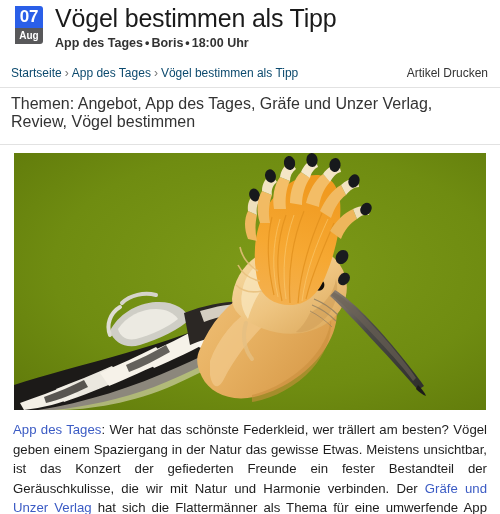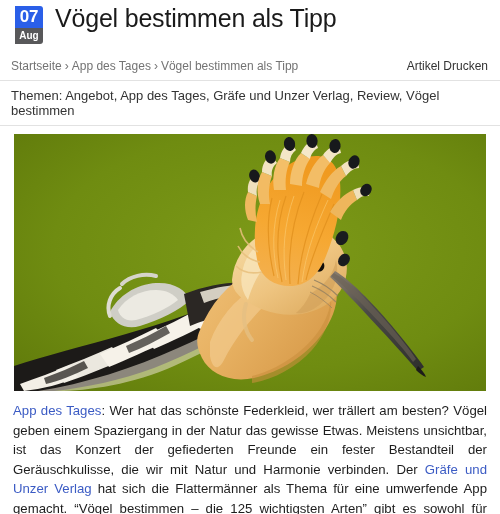--- a/index.html
+++ b/index.html
@@ -74,28 +74,28 @@
   .crumb-row {
     display: flex;
     justify-content: space-between;
     align-items: baseline;
     padding: 9px 12px 7px 11px;
     font-size: 12px;
     color: #333333;
   }
   .crumb-left { white-space: nowrap; }
   .crumb-left .arrow { color: #777777; padding: 0 3px; }
-  .crumb-left .crumb { color: #737373; }
+  .crumb-left .crumb { color: #0c4a6e; }
   .print-link { color: #333333; white-space: nowrap; font-size: 12px; margin-top: 6px; }
 
   
   .topics-row {
     border-top: 1px solid #e2e2e2;
-    padding: 7px 12px 7px 11px;
-    font-size: 13px;
+    padding: 7px 12px 13px 11px;
+    font-size: 16px;
     color: #333333;
     border-bottom: 1px solid #e2e2e2;
   }
 
   
   .photo-wrap { padding: 8px 14px 0 14px; }
   .photo {
     position: relative;
     width: 472px;
     height: 257px;
@@ -120,20 +120,23 @@
 
 <div class="page">
 
   <div class="header">
     <div class="date-badge">
       <div class="dd">07</div>
       <div class="mm">Aug</div>
     </div>
     <div class="head-text">
       <h1 class="post-title">Vögel bestimmen als Tipp</h1>
+      <div class="post-meta">
+        <span>App des Tages</span><span class="sep">•</span><span>Boris</span><span class="sep">•</span><span>18:00 Uhr</span>
+      </div>
     </div>
   </div>
 
   <div class="crumb-row">
     <div class="crumb-left">
       <span class="crumb">Startseite</span><span class="arrow">›</span><span class="crumb">App des Tages</span><span class="arrow">›</span><span class="crumb">Vögel bestimmen als Tipp</span>
     </div>
     <div class="print-link">Artikel Drucken</div>
   </div>
 

